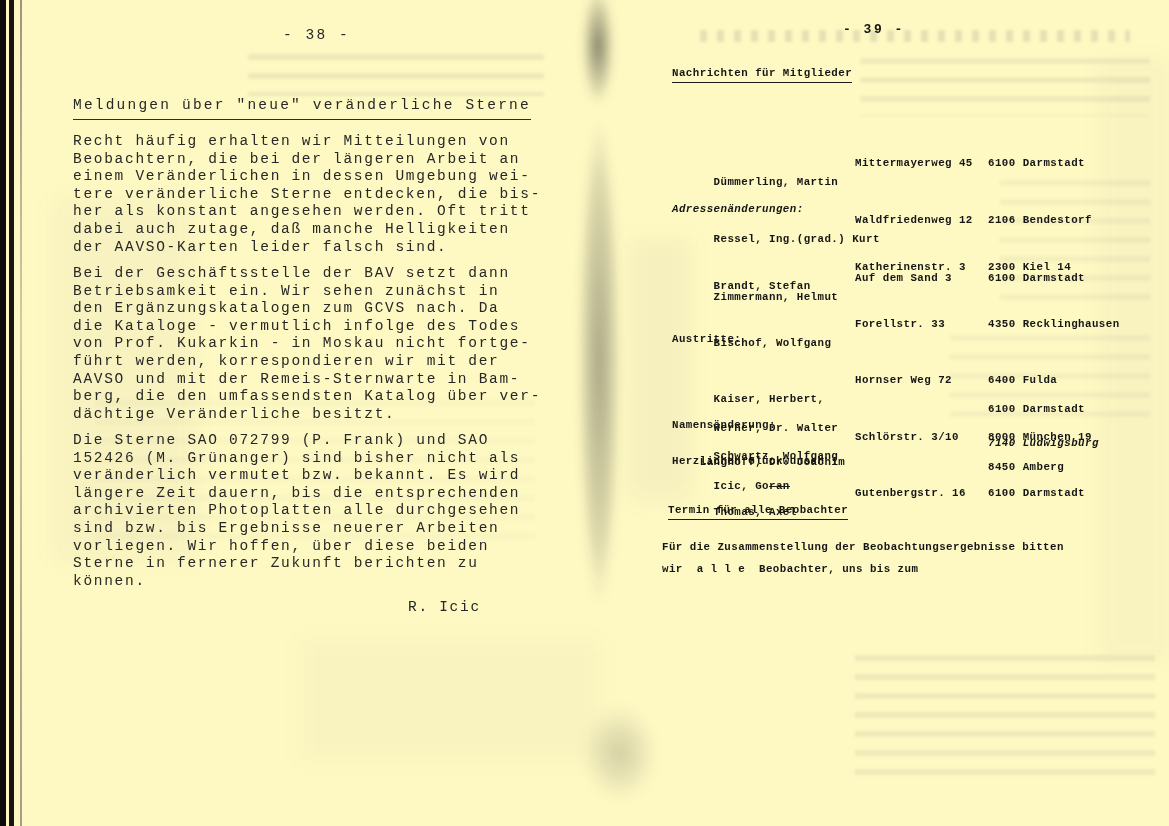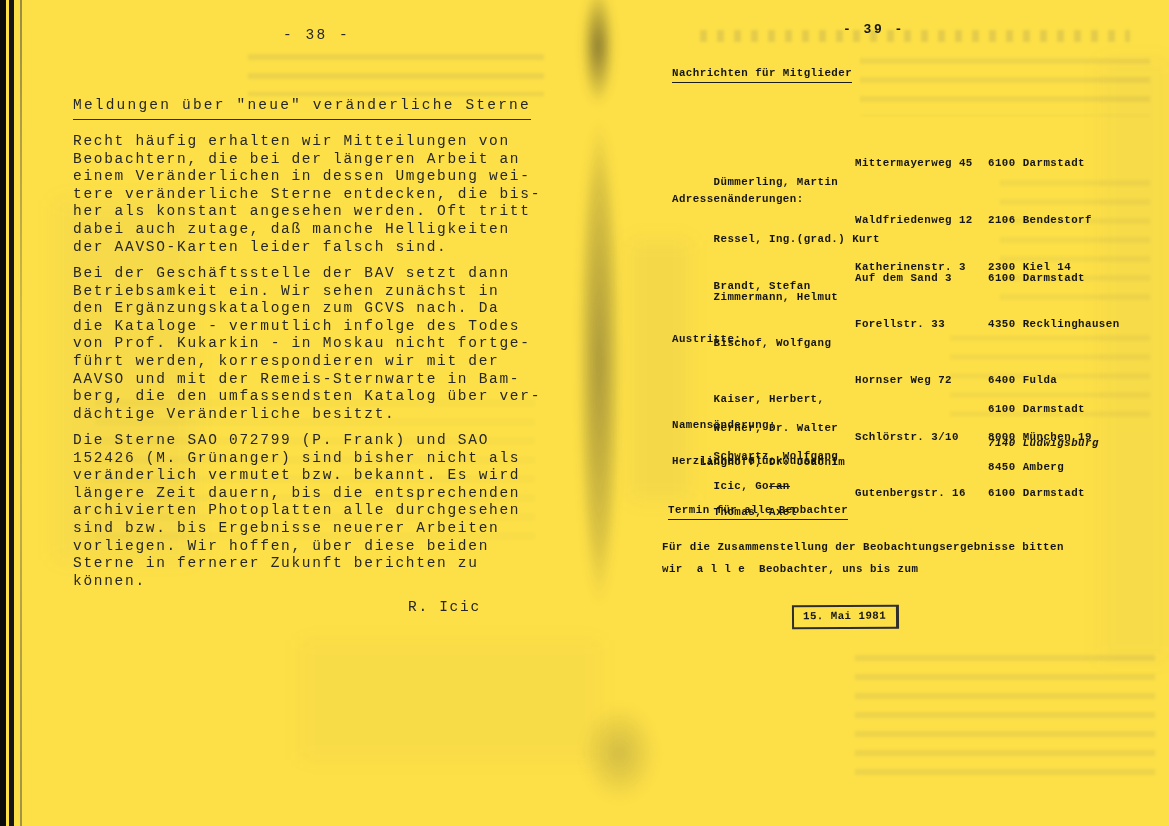--- a/index.html
+++ b/index.html
@@ -1,18 +1,18 @@
 <!DOCTYPE html>
 <html><head>
 <meta charset="utf-8">
 <style>
   html,body{margin:0;padding:0;background:#e8e8e6;}
   #scan{
     position:relative; width:1169px; height:826px; overflow:hidden;
-    background:#fde047;
+    background:#fef9c3;
     font-family:"Liberation Mono","DejaVu Sans Mono",monospace;
   }
   
   .edge-bar{position:absolute;top:0;height:826px;background:#0b0b0b;}
   #edge-bar-1{left:0;width:6px;}
   #edge-bar-2{left:9px;width:5px;background:#161616;}
   #edge-line{position:absolute;top:0;left:20px;width:2px;height:826px;
     background:linear-gradient(to bottom,rgba(70,70,70,.55),rgba(70,70,70,.25) 40%,rgba(70,70,70,.5));}
   .gutter{position:absolute;filter:blur(5px);pointer-events:none;}
   #gutter-main{left:568px;top:70px;width:60px;height:650px;
@@ -113,21 +113,21 @@
       <span class="c2">Waldfriedenweg 12</span>
       <span class="c3">2106 Bendestorf</span>
     </div>
     <div class="row">
       <span>Zimmermann, Helmut</span>
       <span class="c2">Auf dem Sand 3</span>
       <span class="c3">6100 Darmstadt</span>
     </div>
   </div>
 
-  <div class="rp" style="left:672px;top:190px;">Adressenänderungen:</div>
+  <div class="rp" style="left:672px;top:200px;font-style:italic;">Adressenänderungen:</div>
 
   <div class="tbl rp" id="address-table" style="left:672px;top:220px;">
     <div class="row">
       <span>Brandt, Stefan</span>
       <span class="c2">Katherinenstr. 3</span>
       <span class="c3">2300 Kiel 14</span>
     </div>
     <div class="row">
       <span>Bischof, Wolfgang</span>
       <span class="c2">Forellstr. 33</span>
@@ -169,18 +169,15 @@
     <span>Langhoff, </span><span class="u-inline">Dr.</span><span> Joachim</span>
     <span class="c3">7140 Ludwigsburg</span>
   </div>
 
   <div class="rp" style="left:672px;top:452px;">Herzlichen Glückwunsch !</div>
 
   <div class="rp" style="left:668px;top:501px;"><span class="rp-underline">Termin für alle Beobachter</span></div>
 
   <div class="rp para-gap" style="left:662px;top:536px;">Für die Zusammenstellung der Beobachtungsergebnisse bitten<br>wir  a l l e  Beobachter, uns bis zum</div>
 
-  <div class="rp" style="left:764px;top:586px;">
-    <span id="date-box">15. Mai 1981</span>
-  </div>
 
 
 </div>
 
 </body></html>

